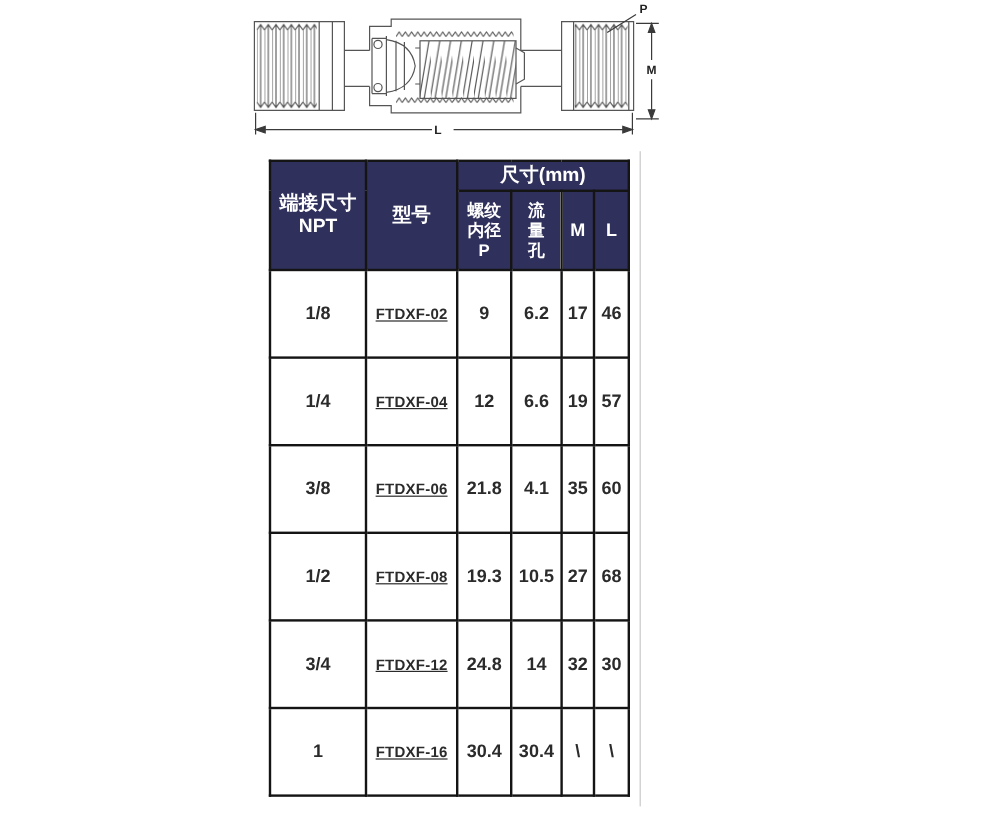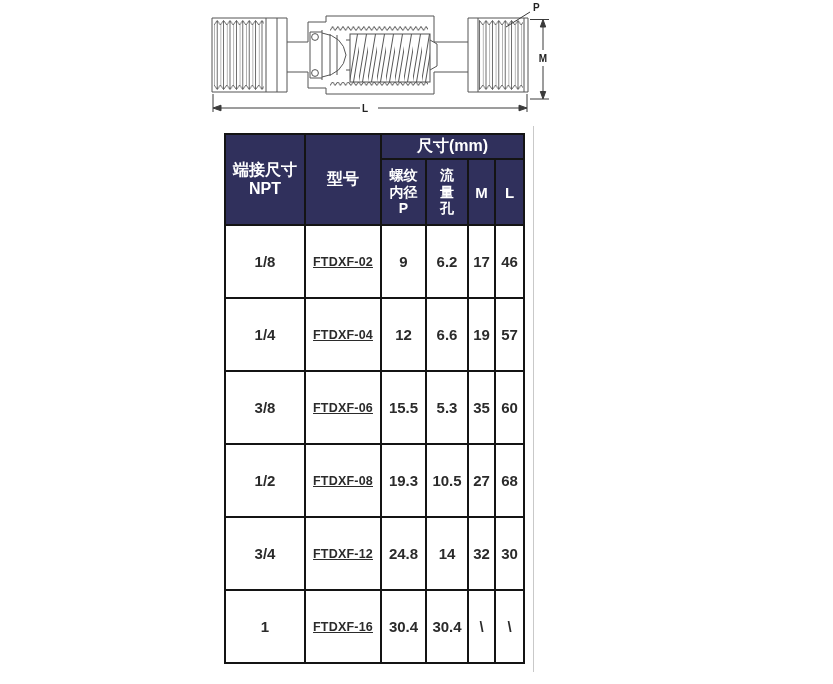--- a/index.html
+++ b/index.html
@@ -157,22 +157,22 @@
         <td class="cell-npt">1/4</td>
         <td class="cell-model">FTDXF-04</td>
         <td class="cell-num">12</td>
         <td class="cell-num">6.6</td>
         <td class="cell-num">19</td>
         <td class="cell-num">57</td>
       </tr>
       <tr>
         <td class="cell-npt">3/8</td>
         <td class="cell-model">FTDXF-06</td>
-        <td class="cell-num">15.5</td>
-        <td class="cell-num">5.3</td>
+        <td class="cell-num">21.8</td>
+        <td class="cell-num">4.1</td>
         <td class="cell-num">35</td>
         <td class="cell-num">60</td>
       </tr>
       <tr>
         <td class="cell-npt">1/2</td>
         <td class="cell-model">FTDXF-08</td>
         <td class="cell-num">19.3</td>
         <td class="cell-num">10.5</td>
         <td class="cell-num">27</td>
         <td class="cell-num">68</td>

